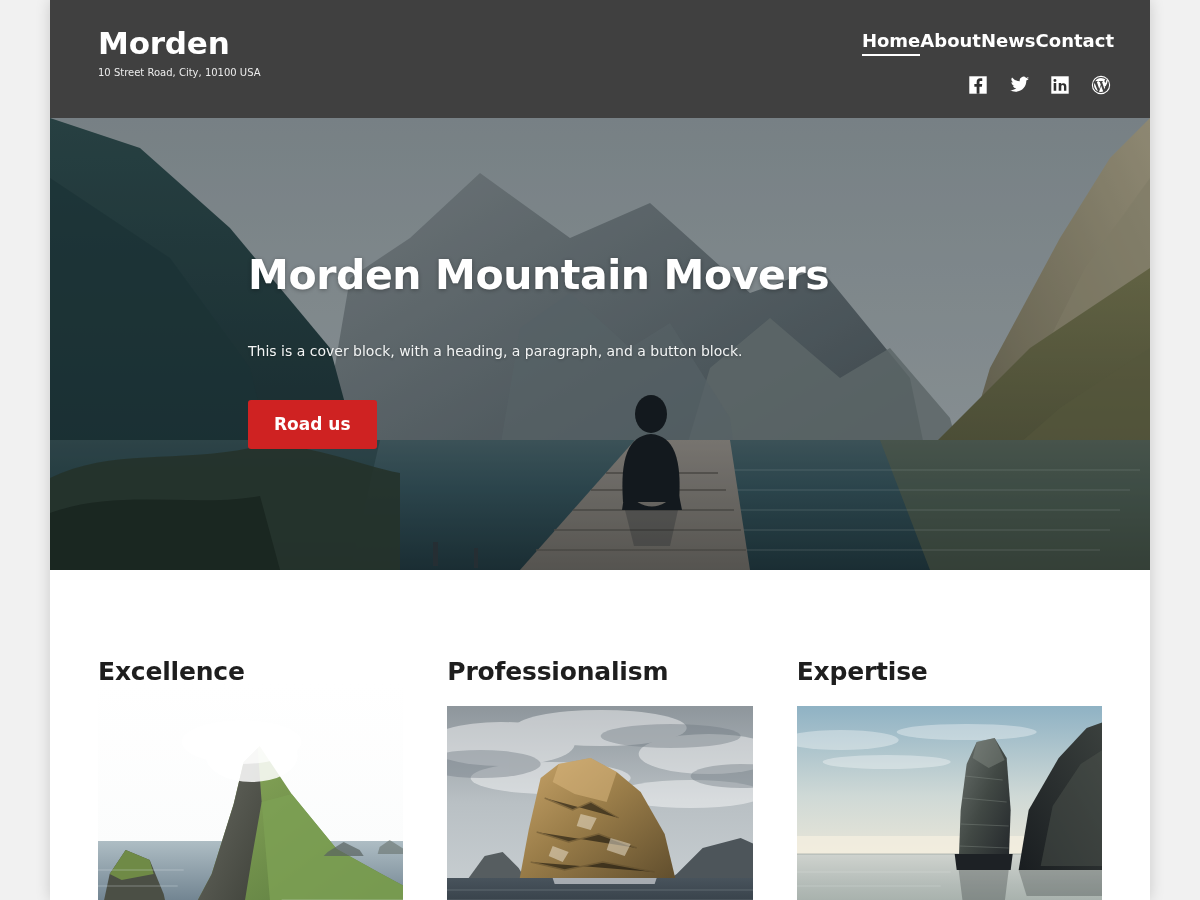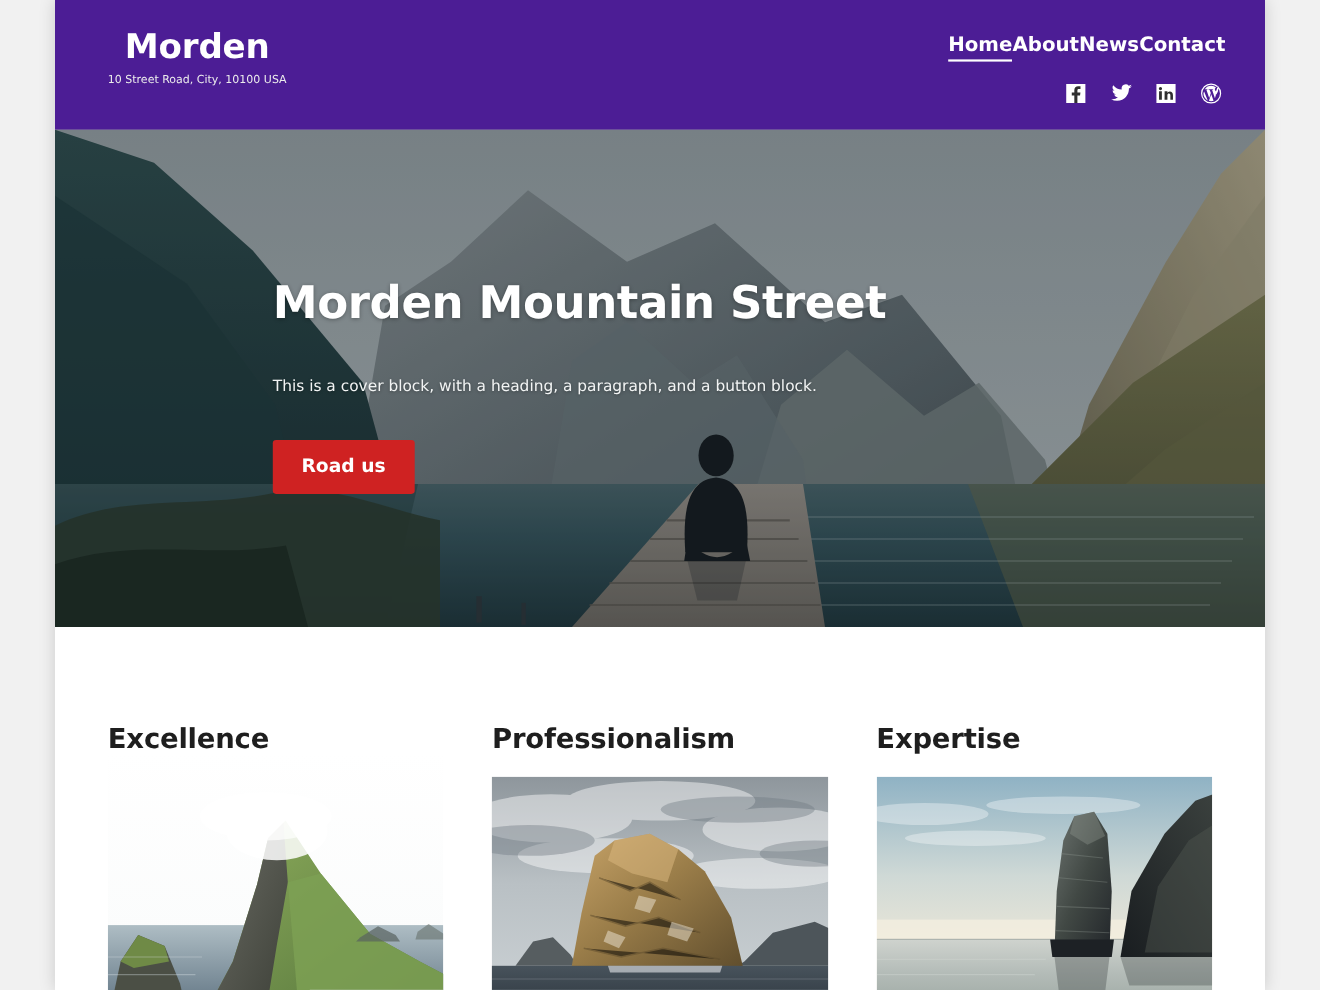--- a/index.html
+++ b/index.html
@@ -12,23 +12,22 @@
   .page {
     position:absolute; left:50px; top:0;
     width:1100px; height:900px;
     background:#ffffff;
     box-shadow:0 0 14px rgba(0,0,0,0.16);
     overflow:hidden;
   }
 
   
   .site-header {
-    height:118px; background:#4c1d95;
+    height:118px; background:#404040;
     position:relative;
-    text-align:center;
   }
   .brand { position:absolute; left:48px; top:26px; }
   .brand-title {
     color:#ffffff; font-size:31px; font-weight:700;
     letter-spacing:-0.2px; line-height:1.1;
   }
   .brand-tagline {
     color:#ececec; font-size:10px; font-weight:400;
     margin-top:7px; line-height:1.2;
   }
@@ -238,21 +237,21 @@
         </g>
 
         <rect x="383" y="424" width="5" height="24" fill="#2c3438"></rect>
         <rect x="424" y="430" width="4" height="20" fill="#2c3438"></rect>
       </svg>
     </div>
 
     <div class="cover-overlay"></div>
 
     <div class="cover-inner">
-      <h1 class="cover-title">Morden Mountain Street</h1>
+      <h1 class="cover-title">Morden Mountain Movers</h1>
       <p class="cover-text">This is a cover block, with a heading, a paragraph, and a button block.</p>
       <button class="cover-btn">Road us</button>
     </div>
   </section>
 
   <section class="features">
     <div class="features-row">
 
       <div class="feature">
         <h2 class="feature-title">Excellence</h2>

